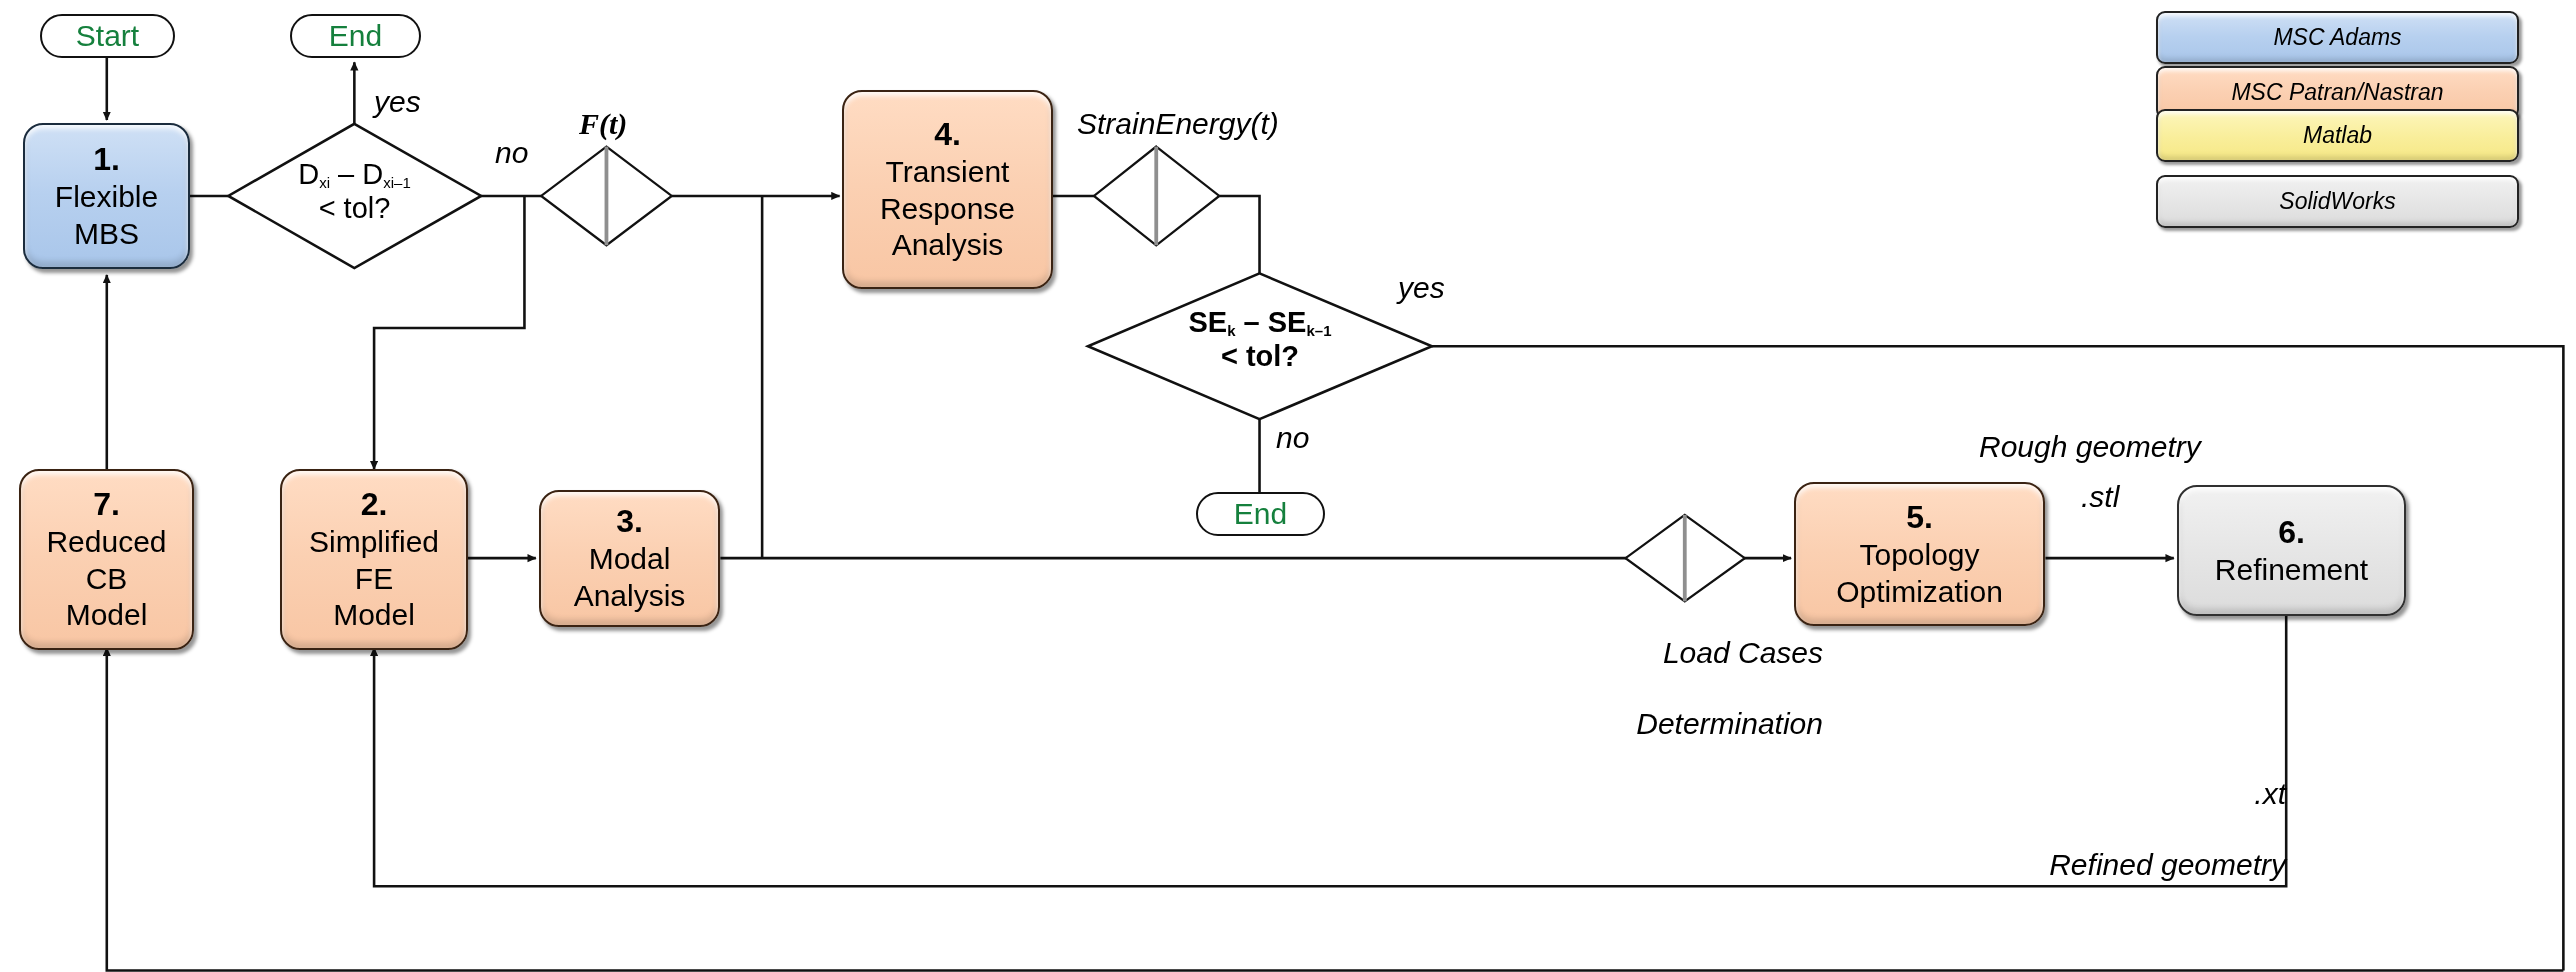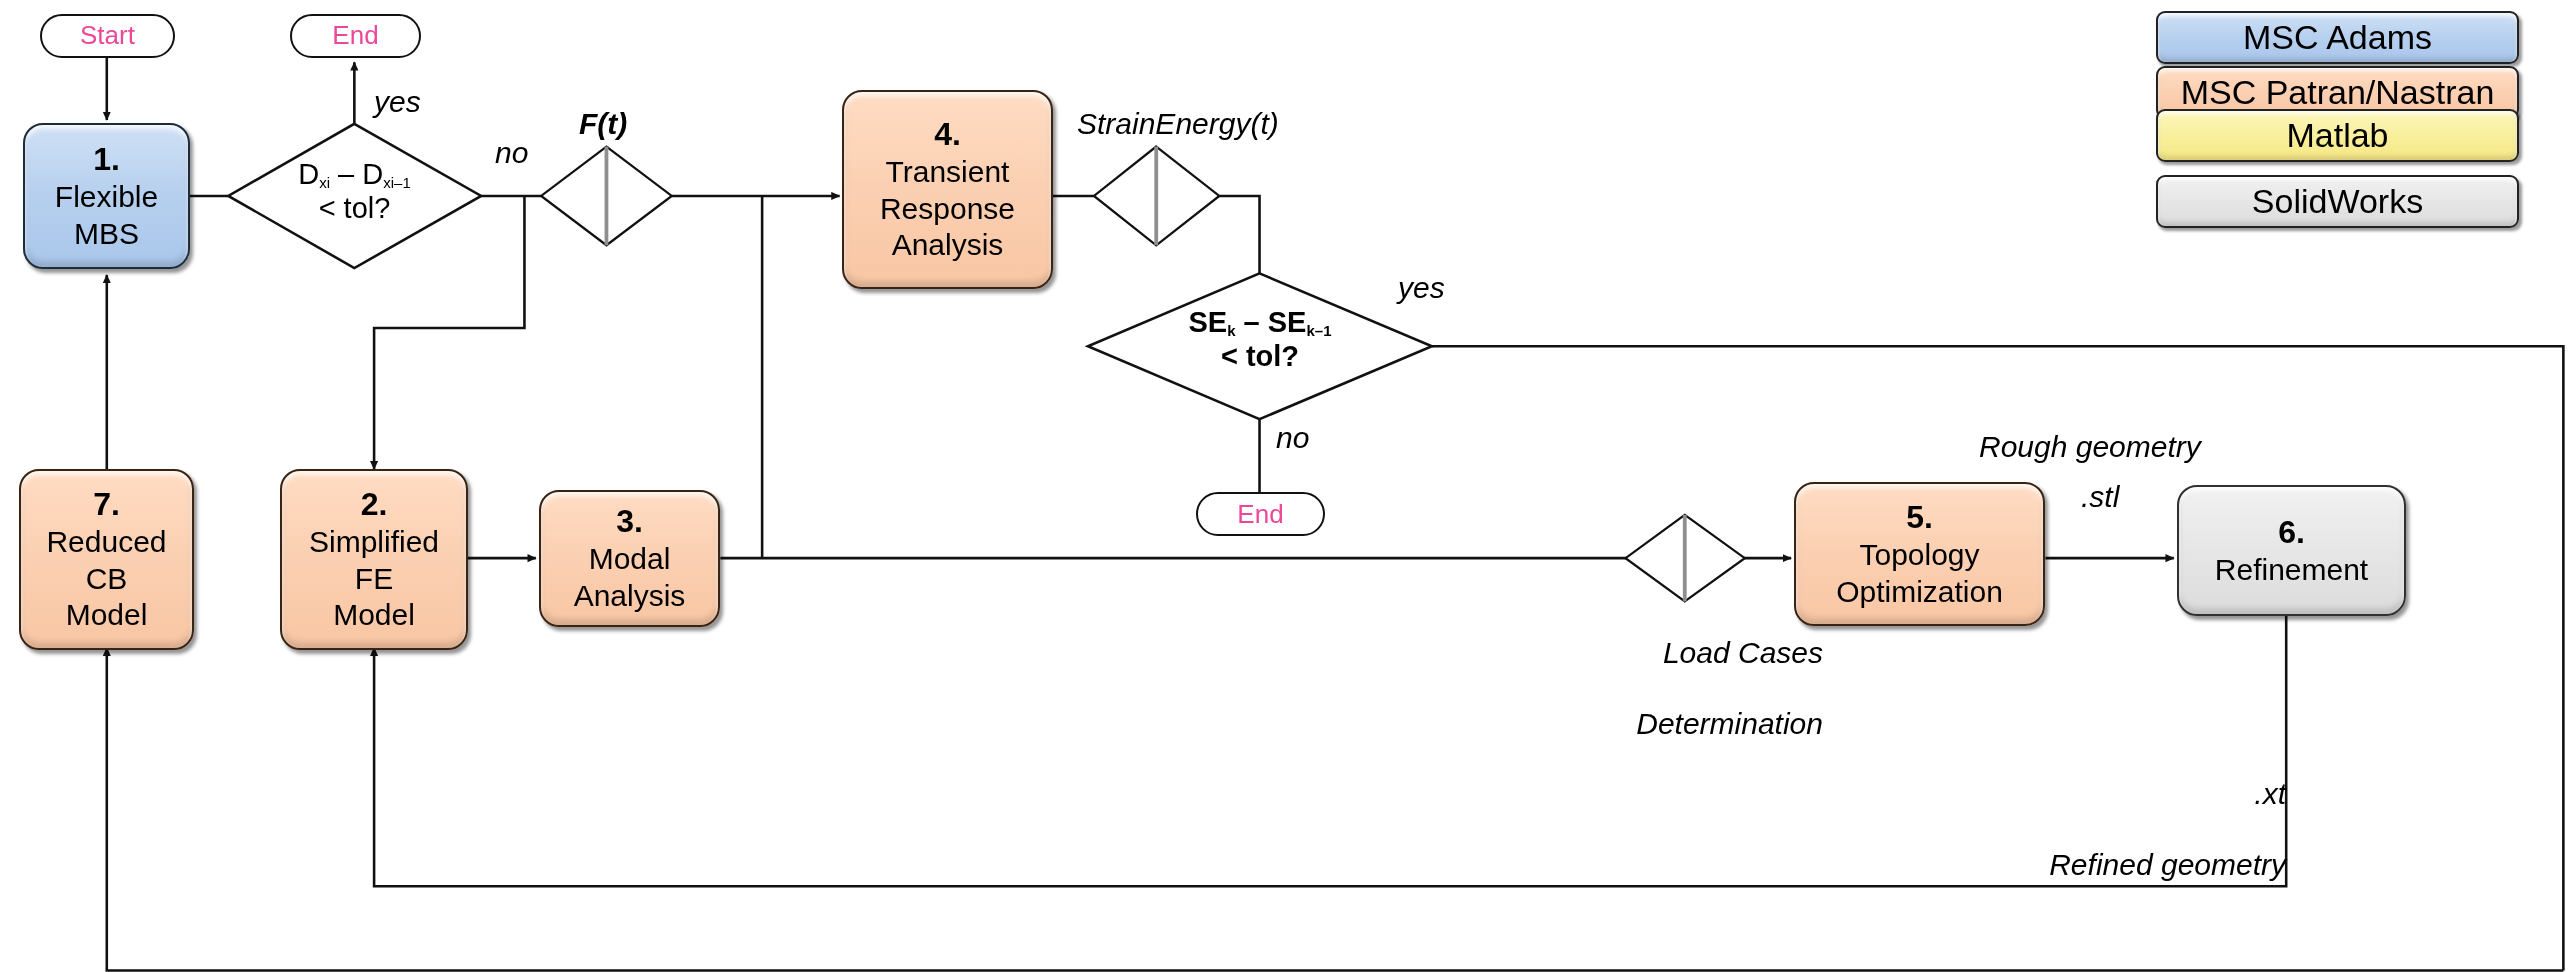--- a/index.html
+++ b/index.html
@@ -40,22 +40,22 @@
   .grey{background:linear-gradient(180deg,#f1f1f1 0%,#e6e6e6 50%,#dcdcdc 100%);border-color:#303030;}
 
   
   .term{
     position:absolute;
     box-sizing:border-box;
     display:flex;align-items:center;justify-content:center;
     background:#ffffff;
     border:2.3px solid #111;
     border-radius:30px;
-    font-size:26px;
-    color:#ec4899;
+    font-size:30px;
+    color:#15803d;
     z-index:5;
   }
 
   
   .diamond{
     position:absolute;
     z-index:4;
   }
   .diamond .dlabel{
     position:absolute;
@@ -82,21 +82,22 @@
   .ftext.ctr{text-align:right;}
 
   
   .legend{position:absolute;z-index:8;}
   .legend-item{
     position:absolute;
     box-sizing:border-box;
     display:flex;align-items:center;justify-content:center;
     border:2.3px solid #222;
     border-radius:9px;
-    font-size:34px;
+    font-style:italic;
+    font-size:23px;
     color:#000;
     box-shadow:2.3px 3px 3px rgba(0,0,0,0.4), inset 0 3px 4.6px rgba(255,255,255,0.85), inset 0 -3.8px 5.3px rgba(0,0,0,0.13);
   }
 </style>
 </head>
 <body>
 
 <div id="stage">
 
   <svg id="edges" viewBox="0 0 3391 1280" width="2576" height="972" xmlns="http://www.w3.org/2000/svg">
@@ -232,21 +233,21 @@
     <div class="dlabel" style="top:32px;">
       <span><span>SE</span><span class="dsub">k</span><span> – SE</span><span class="dsub">k–1</span></span><br>
       <span>&lt; tol?</span>
     </div>
   </div>
 
   <div class="ftext" style="left:374px; top:84px;">yes</div>
 
   <div class="ftext" style="left:495px; top:135px;">no</div>
 
-  <div class="ftext bold" style="left:579px; top:106px;">F(t)</div>
+  <div class="ftext bold" style="left:579px; top:106px;font-family:Liberation Serif, serif;">F(t)</div>
 
   <div class="ftext" style="left:1077px; top:106px;">StrainEnergy(t)</div>
 
   <div class="ftext" style="left:1398px; top:270px;">yes</div>
 
   <div class="ftext" style="left:1276px; top:420px;">no</div>
 
   <div class="ftext ctr" style="left:1550px; top:600px; width:273px;">
     <span>Load Cases</span><br>
     <span>Determination</span>

